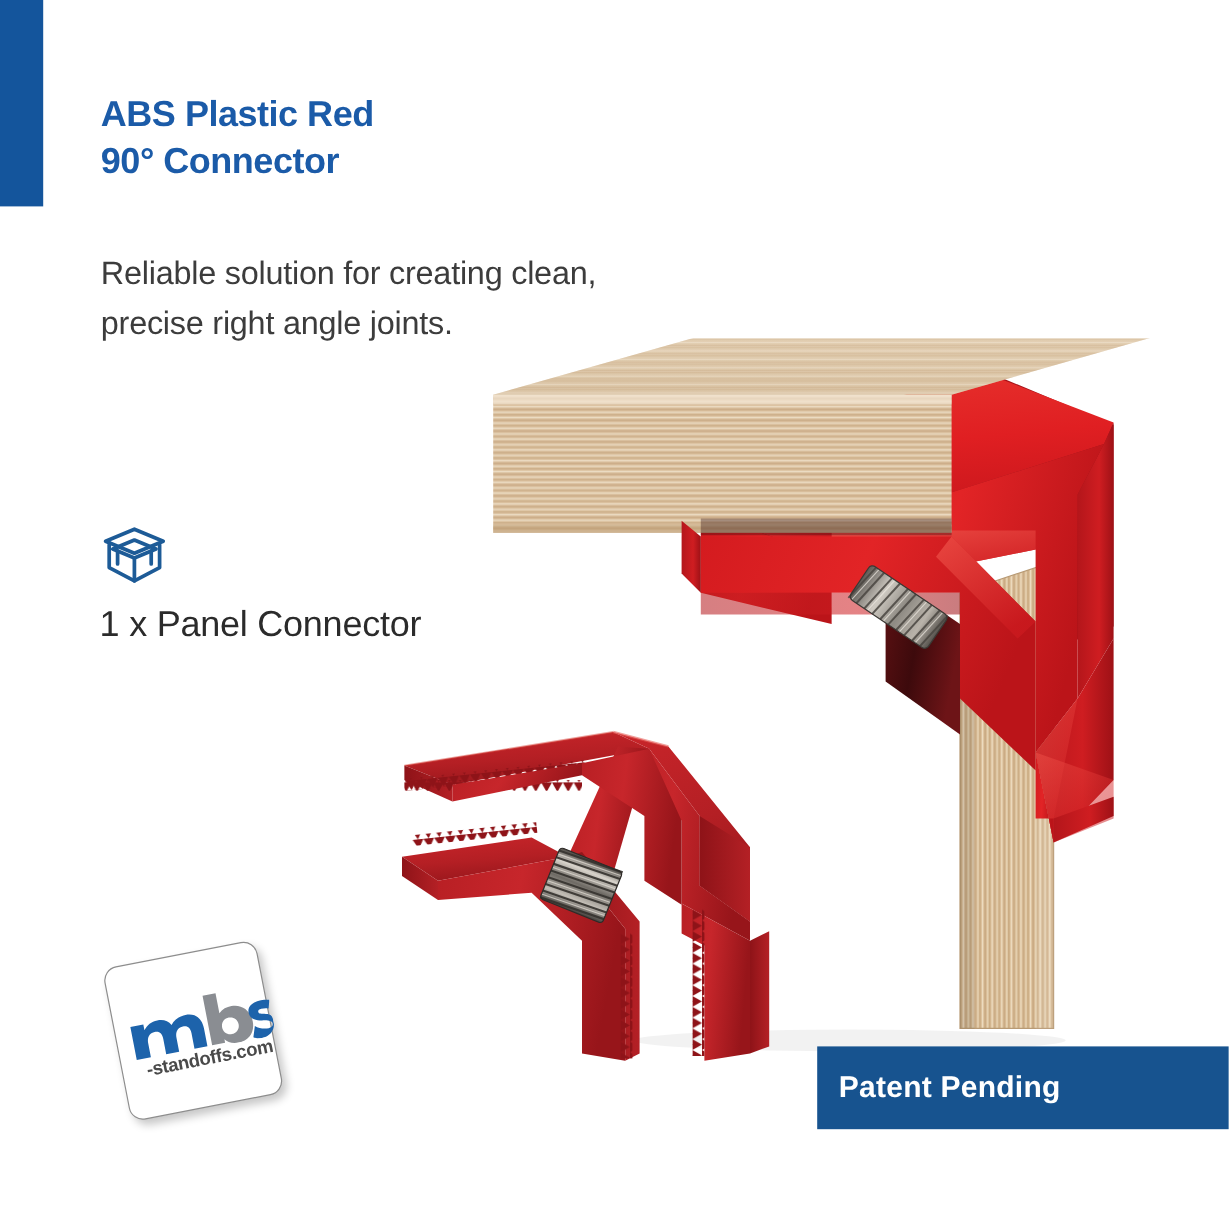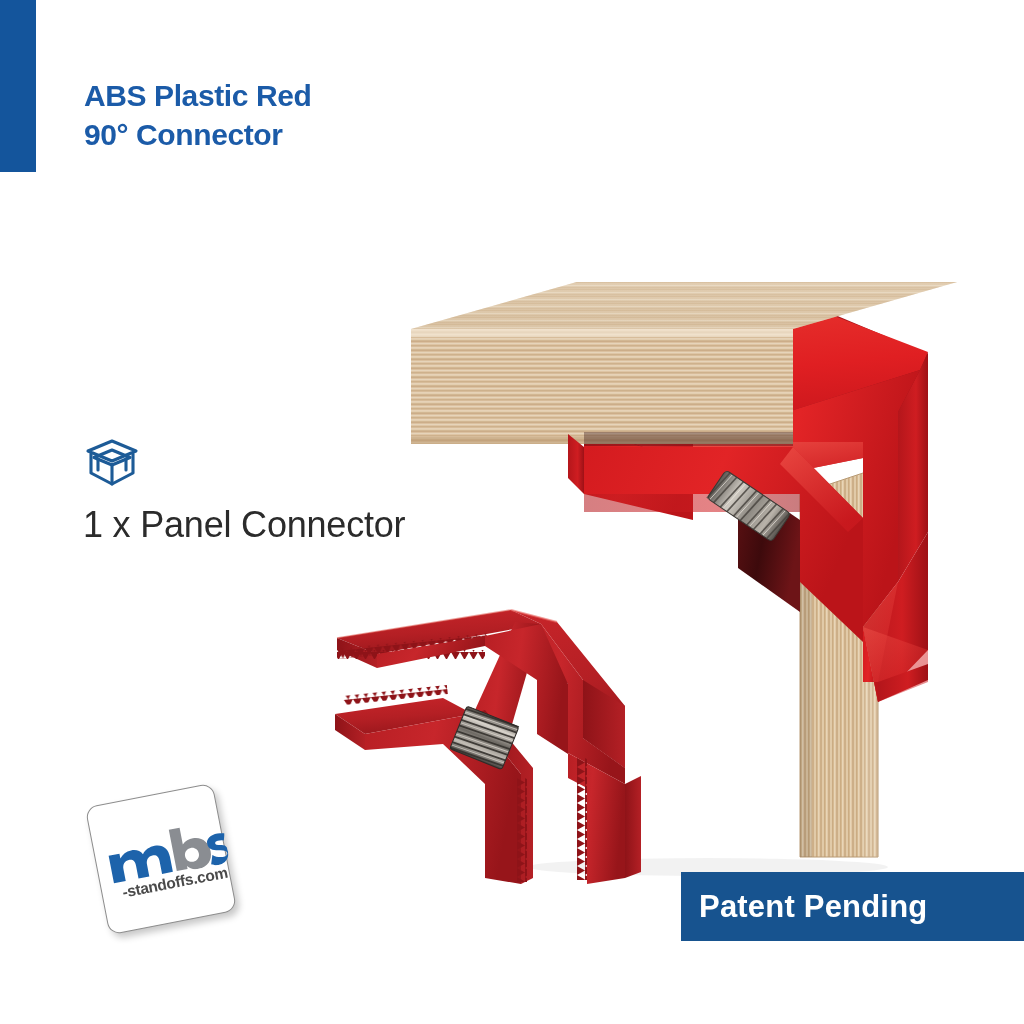--- a/index.html
+++ b/index.html
@@ -31,31 +31,31 @@
     color:#3c3c3c;
     font-size:27px;line-height:1.52;font-weight:400;
     letter-spacing:-0.2px;
   }
   .subtitle .l2{display:block;}
 
   
   .pkg-icon{position:absolute;left:84px;top:438px;width:56px;height:50px;}
   .pkg-label{
     position:absolute;left:83px;top:504px;width:420px;
-    color:#2b2b2b;font-size:36px;letter-spacing:-0.2px;
+    color:#2b2b2b;font-size:30px;letter-spacing:-0.2px;
   }
 
   
   .banner{
     position:absolute;left:681px;top:872px;width:343px;height:69px;
     background:#17538f;
   }
   .banner-text{
     position:absolute;left:18px;top:50%;transform:translateY(-50%);
-    color:#ffffff;font-size:31px;font-weight:bold;letter-spacing:0.2px;
+    color:#ffffff;font-size:25px;font-weight:bold;letter-spacing:0.2px;
     white-space:nowrap;
   }
 
   
   .logo-wrap{
     position:absolute;left:82px;top:786px;width:168px;height:148px;
   }
   .logo-card{
     position:absolute;left:14px;top:8px;width:128px;height:128px;
     background:#ffffff;border:1.6px solid #8d8d8d;border-radius:12px;
@@ -86,20 +86,24 @@
 
 <div class="stage">
 
   <div class="accent-bar"></div>
 
   <div class="title">
     <span>ABS Plastic Red</span>
     <span class="l2">90° Connector</span>
   </div>
 
+  <div class="subtitle">
+    <span>Reliable solution for creating clean,</span>
+    <span class="l2">precise right angle joints.</span>
+  </div>
 
   <div class="pkg-icon">
     <svg width="56" height="50" viewBox="0 0 56 50">
       <g fill="none" stroke="#1d5b97" stroke-width="3.1" stroke-linejoin="round" stroke-linecap="round">
         <path d="M28 3 L52 13 L28 23 L4 13 Z"></path>
         <path d="M28 12 L46 19.5 L28 27 L10 19.5 Z"></path>
         <path d="M7 16 L7 35 L28 46 L49 35 L49 16"></path>
         <path d="M28 27 L28 46"></path>
         <path d="M14 21 L14 32"></path>
         <path d="M42 21 L42 32"></path>

